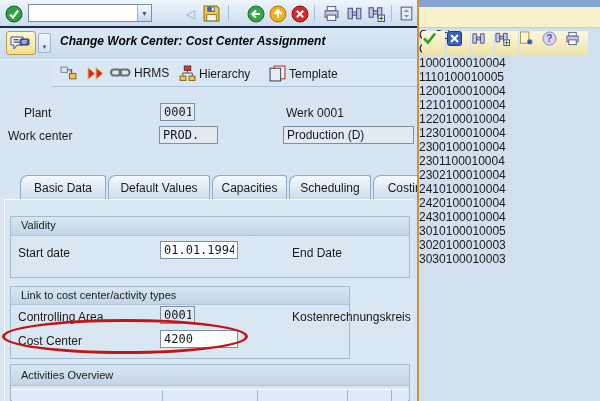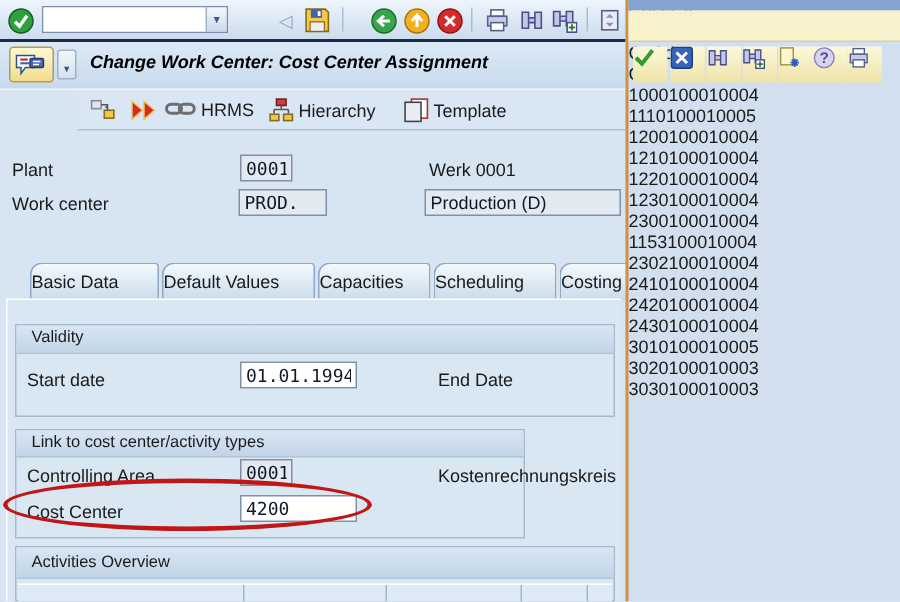--- a/index.html
+++ b/index.html
@@ -34,21 +34,21 @@
   .app-label { font-size:12px; color:#1a1a1a; }
 
   
   .lbl { position:absolute; color:#1a1a1a; white-space:nowrap; }
   .fld { position:absolute; font-family:"DejaVu Sans Mono",monospace; font-size:12px; color:#101828; border:1px solid #7E90A8; padding:1px 3px; }
   .fld-display { background:#E2E9F0; }
   .fld-edit { background:#FFFFFF; }
   .txt { position:absolute; white-space:nowrap; }
 
   
-  .tab { position:absolute; top:175px; height:25px; background:linear-gradient(#F3F9FD,#C9DCEC); border:1px solid #8FA8C6; border-bottom:none; border-radius:8px 3px 0 0; display:flex; align-items:center; font-size:12px; cursor:default; }
+  .tab { position:absolute; top:175px; height:25px; background:linear-gradient(#F3F9FD,#C9DCEC); border:1px solid #8FA8C6; border-bottom:none; border-radius:8px 3px 0 0; display:flex; align-items:center; justify-content:center; font-size:12px; cursor:default; }
   .content-panel { left:4px; top:199px; width:410px; height:202px; background:#D9E7F3; border-top:1px solid #FBFDFE; border-left:1px solid #FBFDFE; }
 
   
   .gbox { position:absolute; border:1px solid #A3BACF; background:#D9E7F3; }
   .gbox-hd { height:19px; background:linear-gradient(#D8E6F3,#C2D5E7); border-bottom:1px solid #AEC3D8; padding:2px 0 0 10px; font-size:11px; color:#1a1a1a; }
 
   .act-strip { position:absolute; left:1px; right:1px; top:24px; height:12px; background:#DEEAF6; border-top:1px solid #FFFFFF; }
   .act-div { position:absolute; top:0; width:1px; height:12px; background:#9FB6CC; }
 
   .ellipse { position:absolute; left:2px; top:319px; width:246px; height:35px; border:3px solid #C21515; border-radius:50%; z-index:6; pointer-events:none; }
@@ -195,21 +195,21 @@
   </div>
   <div class="app-item" style="left:217px">
     <svg width="17" height="17" viewBox="0 0 16 16">
         <rect x="5" y="1" width="10" height="12" fill="#FFFFFF" stroke="#B03030"></rect>
         <rect x="1" y="3" width="10" height="12" fill="#E8ECF5" stroke="#444"></rect>
       </svg>
     <span class="app-label">Template</span>
   </div>
 </div>
 
-<div class="lbl" style="left:8px; top:106px">Plant</div>
+<div class="lbl" style="left:24px; top:106px">Plant</div>
 <input class="fld fld-display" style="left: 160px; top: 103px; width: 35px;" value="0001">
 <div class="txt" style="left:286px; top:106px">Werk 0001</div>
 
 <div class="lbl" style="left:8px; top:129px">Work center</div>
 <input class="fld fld-display" style="left: 159px; top: 126px; width: 59px;" value="PROD.">
 <input class="fld fld-display" style="left: 283px; top: 126px; width: 131px; font-family: &quot;Liberation Sans&quot;, sans-serif;" value="Production (D)">
 
 <div class="tab" style="left:20px; width:86px">
     <span>Basic Data</span>
   </div>
@@ -317,21 +317,21 @@
   </div>
 
   <div class="p-rows">
       <div class="vrow sel"><span class="c c0">1000</span><span class="c c1">1000</span><span class="c c2">1000</span><span class="c c3">4</span></div>
       <div class="vrow"><span class="c c0">1110</span><span class="c c1">1000</span><span class="c c2">1000</span><span class="c c3">5</span></div>
       <div class="vrow"><span class="c c0">1200</span><span class="c c1">1000</span><span class="c c2">1000</span><span class="c c3">4</span></div>
       <div class="vrow"><span class="c c0">1210</span><span class="c c1">1000</span><span class="c c2">1000</span><span class="c c3">4</span></div>
       <div class="vrow"><span class="c c0">1220</span><span class="c c1">1000</span><span class="c c2">1000</span><span class="c c3">4</span></div>
       <div class="vrow"><span class="c c0">1230</span><span class="c c1">1000</span><span class="c c2">1000</span><span class="c c3">4</span></div>
       <div class="vrow"><span class="c c0">2300</span><span class="c c1">1000</span><span class="c c2">1000</span><span class="c c3">4</span></div>
-      <div class="vrow"><span class="c c0">1153</span><span class="c c1">1000</span><span class="c c2">1000</span><span class="c c3">4</span></div>
+      <div class="vrow"><span class="c c0">2301</span><span class="c c1">1000</span><span class="c c2">1000</span><span class="c c3">4</span></div>
       <div class="vrow"><span class="c c0">2302</span><span class="c c1">1000</span><span class="c c2">1000</span><span class="c c3">4</span></div>
       <div class="vrow"><span class="c c0">2410</span><span class="c c1">1000</span><span class="c c2">1000</span><span class="c c3">4</span></div>
       <div class="vrow"><span class="c c0">2420</span><span class="c c1">1000</span><span class="c c2">1000</span><span class="c c3">4</span></div>
       <div class="vrow"><span class="c c0">2430</span><span class="c c1">1000</span><span class="c c2">1000</span><span class="c c3">4</span></div>
       <div class="vrow"><span class="c c0">3010</span><span class="c c1">1000</span><span class="c c2">1000</span><span class="c c3">5</span></div>
       <div class="vrow"><span class="c c0">3020</span><span class="c c1">1000</span><span class="c c2">1000</span><span class="c c3">3</span></div>
       <div class="vrow"><span class="c c0">3030</span><span class="c c1">1000</span><span class="c c2">1000</span><span class="c c3">3</span></div>
     </div>
 </div>
 

